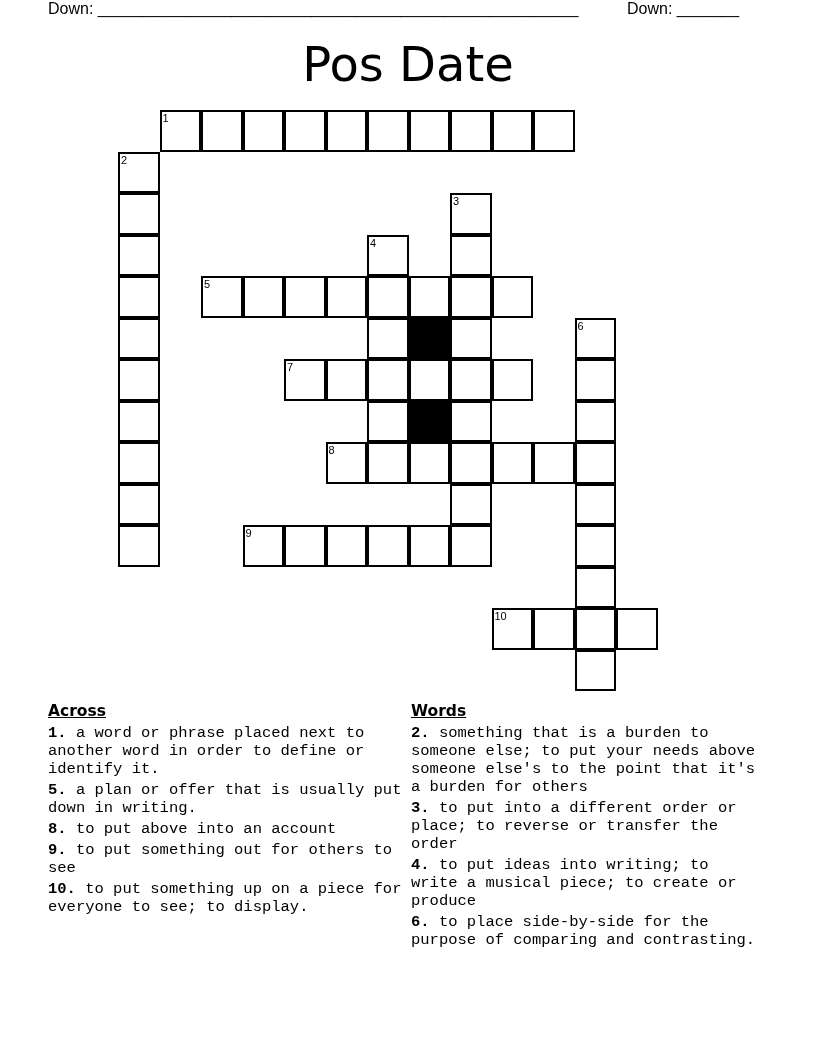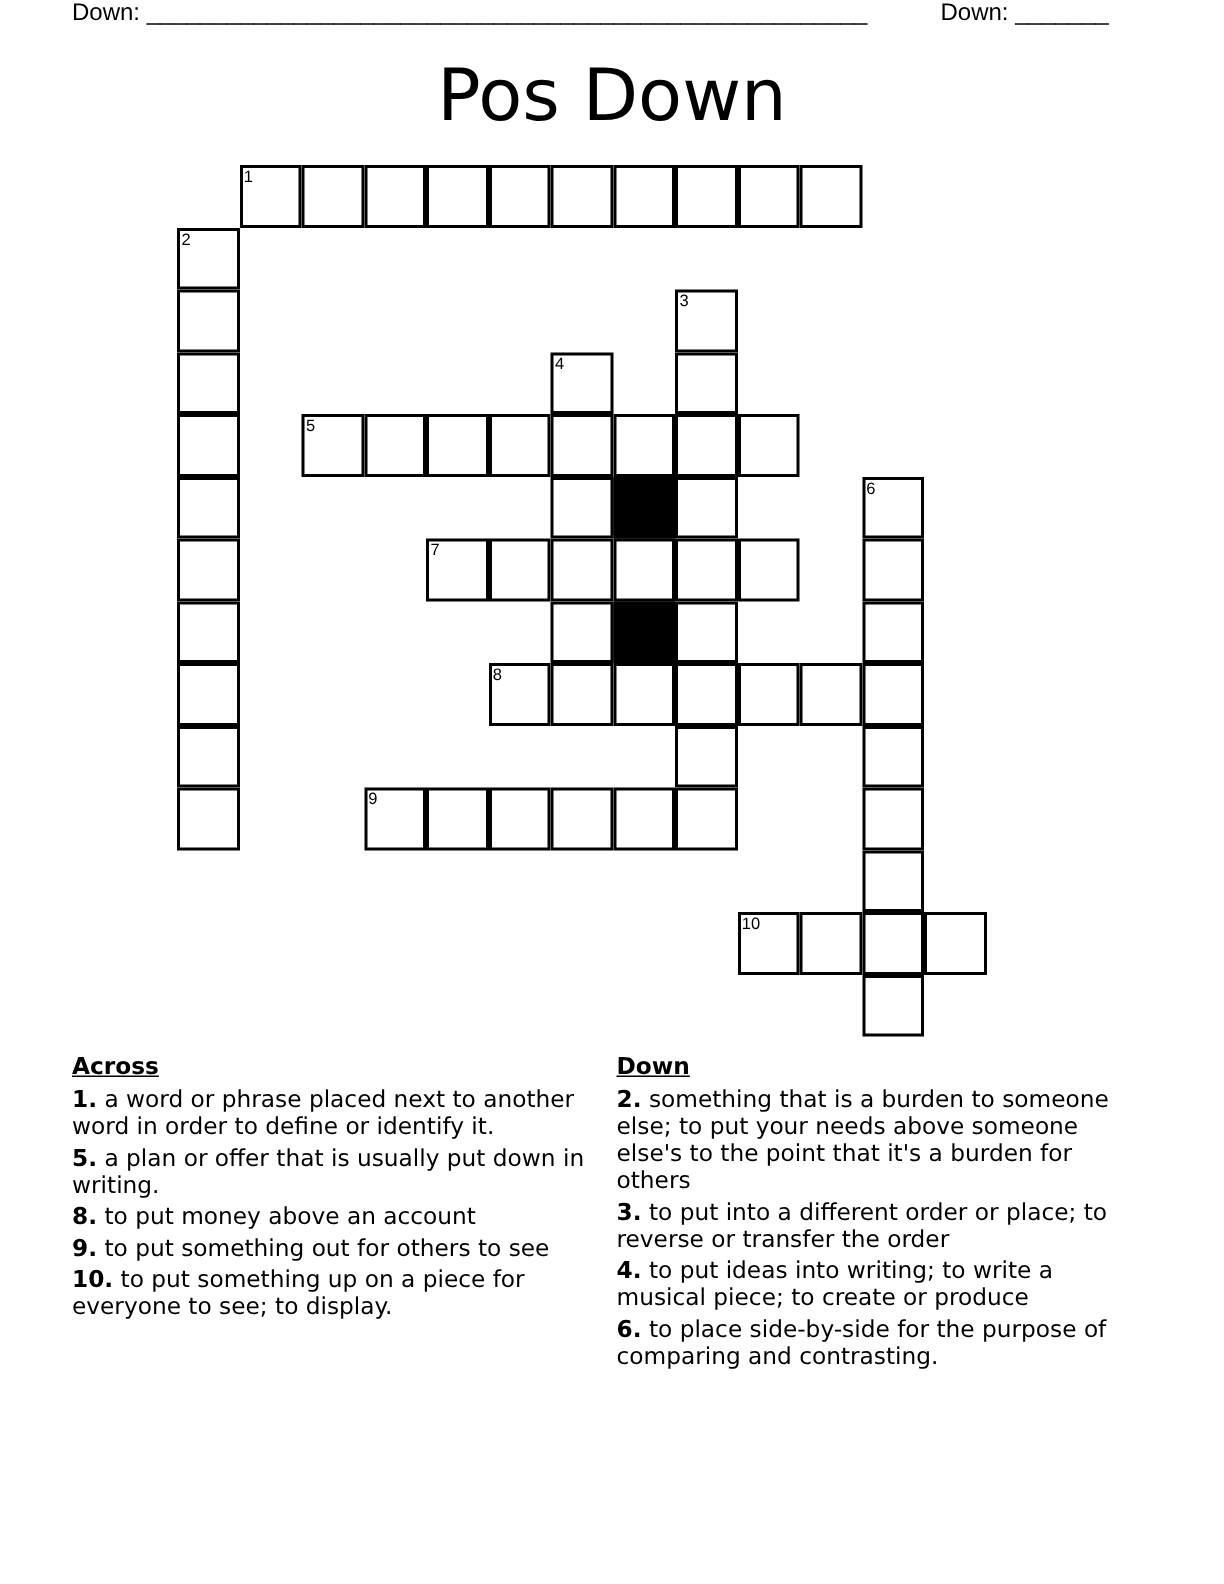--- a/index.html
+++ b/index.html
@@ -9,32 +9,32 @@
   .hdr-date { position: absolute; left: 579px; top: 0; white-space: nowrap; }
   .title { position: absolute; top: 34px; left: 0; width: 816px; text-align: center; font-family: "DejaVu Sans", sans-serif; font-size: 48px; line-height: 60px; }
   .grid { position: absolute; left: 118px; top: 110px; }
   .cell { position: absolute; width: 41.5px; height: 41.5px; box-sizing: border-box; border: 2px solid #000; background: #fff; }
   .cell.black { background: #000; }
   .cell .num { position: absolute; left: 1px; top: 0px; font-family: "Liberation Sans", sans-serif; font-size: 11px; line-height: 12px; }
   .clues { position: absolute; top: 702px; font-family: "DejaVu Sans", sans-serif; font-size: 15.5px; line-height: 18px; }
   .clues.across { left: 48px; width: 355px; }
   .clues.down { left: 411px; width: 345px; }
   .clue-head { font-weight: bold; text-decoration: underline; margin-bottom: 4px; }
-  .clue { margin-bottom: 3px; }
+  .clue { margin-bottom: 3px; font-family: Liberation Mono, monospace; }
   .clue b { font-weight: bold; }
 </style>
 </head>
 <body>
 
 <div class="header">
   <span class="hdr-name">Down: ______________________________________________________</span>
   <span class="hdr-date">Down: _______</span>
 </div>
 
-<div class="title">Pos Down</div>
+<div class="title">Pos Date</div>
 
 <div class="grid" id="grid">
     <div class="cell" style="left: 41.5px; top: 0px;">
       <span class="num">1</span>
     </div>
     <div class="cell" style="left: 83px; top: 0px;"></div>
     <div class="cell" style="left: 124.5px; top: 0px;"></div>
     <div class="cell" style="left: 166px; top: 0px;"></div>
     <div class="cell" style="left: 207.5px; top: 0px;"></div>
     <div class="cell" style="left: 249px; top: 0px;"></div>
@@ -118,27 +118,27 @@
     <div class="cell" style="left: 498px; top: 498px;"></div>
     <div class="cell black" style="left: 290.5px; top: 207.5px;"></div>
     <div class="cell black" style="left: 290.5px; top: 290.5px;"></div>
   </div>
 
 <div class="clues across">
   <div class="clue-head">Across</div>
   <div id="across-list">
       <div class="clue"><b>1.</b><span> a word or phrase placed next to another word in order to define or identify it.</span></div>
       <div class="clue"><b>5.</b><span> a plan or offer that is usually put down in writing.</span></div>
-      <div class="clue"><b>8.</b><span> to put money above an account</span></div>
+      <div class="clue"><b>8.</b><span> to put above into an account</span></div>
       <div class="clue"><b>9.</b><span> to put something out for others to see</span></div>
       <div class="clue"><b>10.</b><span> to put something up on a piece for everyone to see; to display.</span></div>
     </div>
 </div>
 
 <div class="clues down">
-  <div class="clue-head">Down</div>
+  <div class="clue-head">Words</div>
   <div id="down-list">
       <div class="clue"><b>2.</b><span> something that is a burden to someone else; to put your needs above someone else's to the point that it's a burden for others</span></div>
       <div class="clue"><b>3.</b><span> to put into a different order or place; to reverse or transfer the order</span></div>
       <div class="clue"><b>4.</b><span> to put ideas into writing; to write a musical piece; to create or produce</span></div>
       <div class="clue"><b>6.</b><span> to place side-by-side for the purpose of comparing and contrasting.</span></div>
     </div>
 </div>
 
 </body></html>

